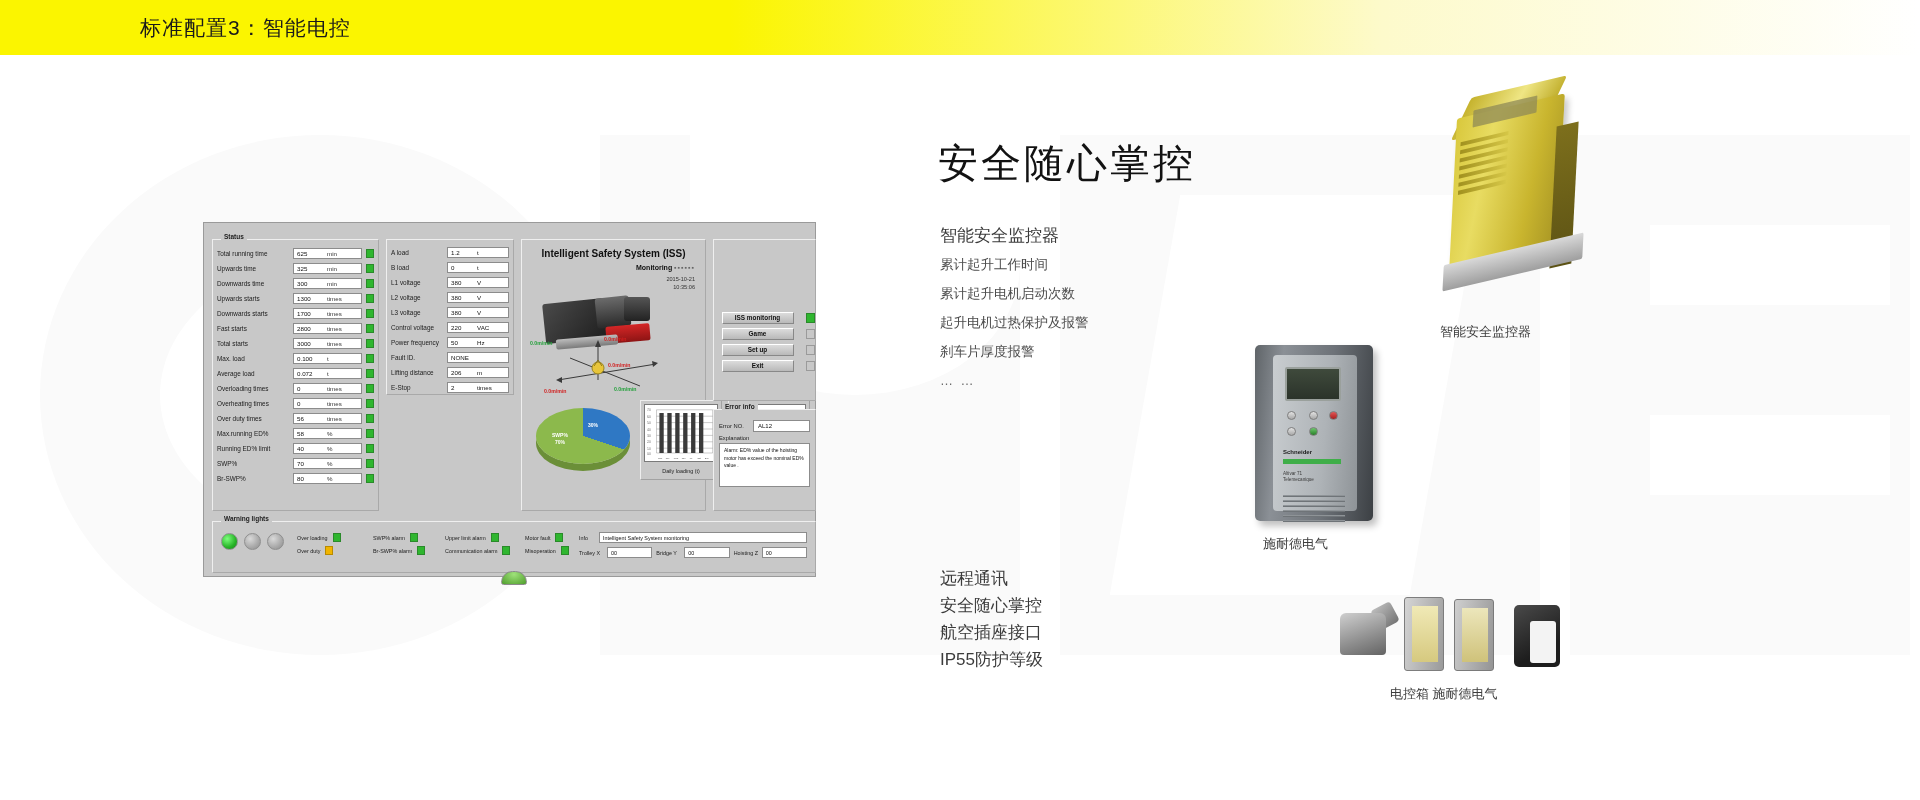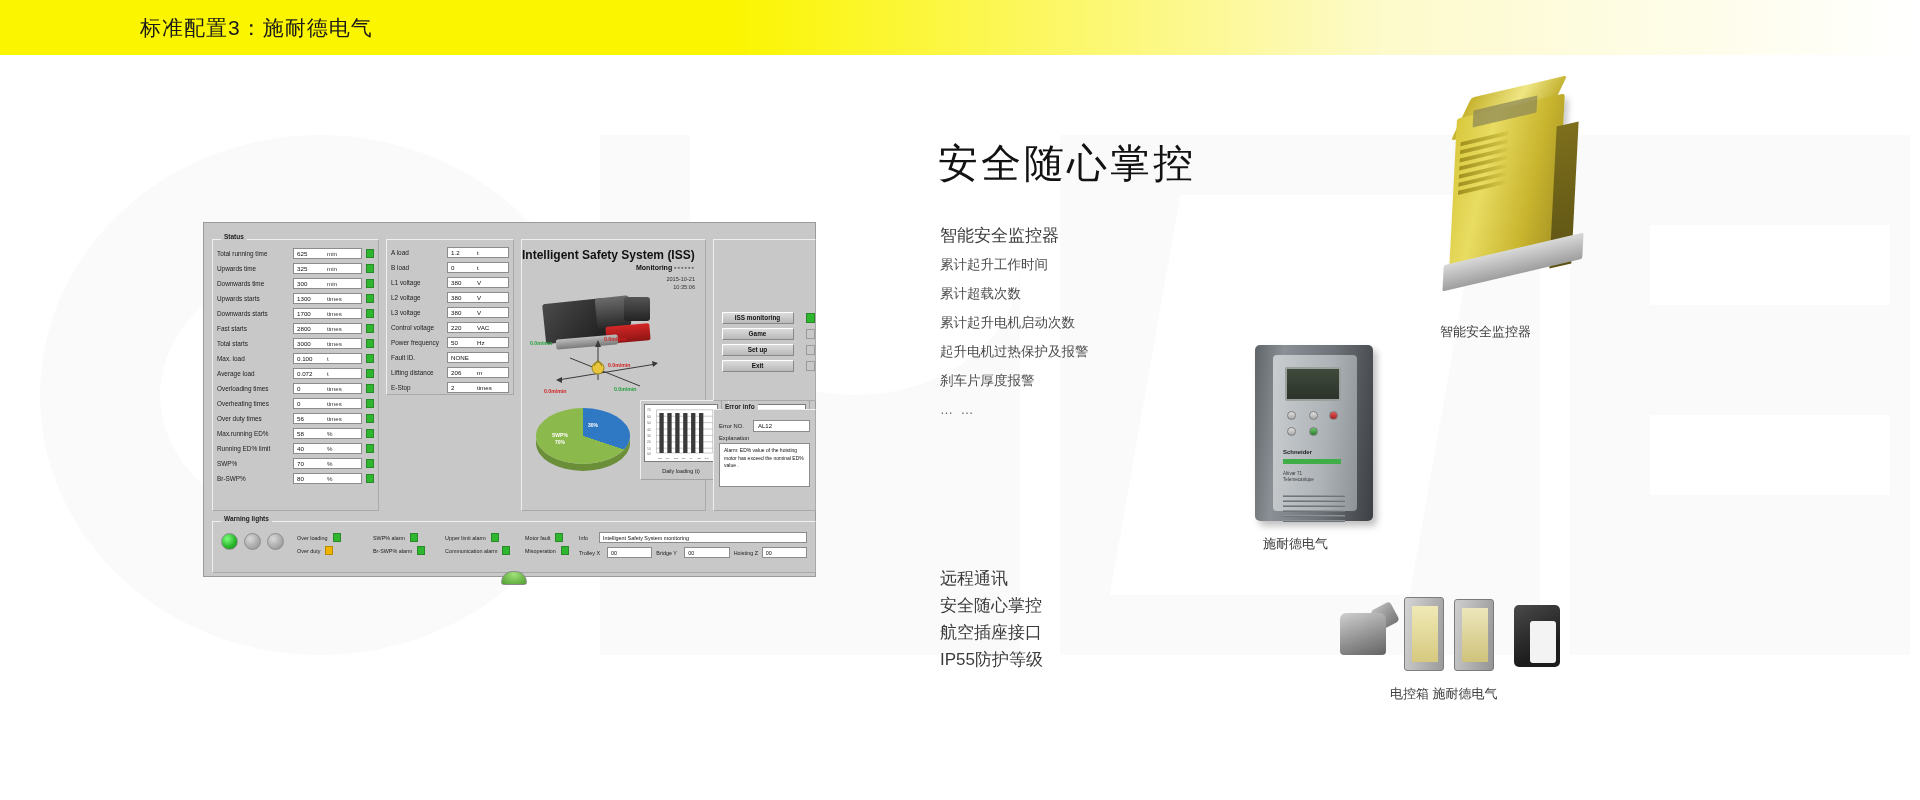--- a/index.html
+++ b/index.html
@@ -112,21 +112,21 @@
   .prow { display: flex; align-items: center; height: 15px; margin: 0 4px; font-size: 6.4px; }
   .prow .lbl { flex: 0 0 56px; white-space: nowrap; color: #1c1c1c; }
   .prow .valbox {
     flex: 1; height: 11px; background: #fff; border: 1px solid #8c8c8c;
     display: flex; align-items: center; font-size: 6.2px; padding-left: 3px; color: #111;
   }
   .prow .valbox .v { flex: 0 0 26px; }
 
   .iss-title {
     position: absolute; left: 0; top: 8px; width: 100%;
-    text-align: left; font-size: 12px; font-weight: bold; color: #111;
+    text-align: center; font-size: 10px; font-weight: bold; color: #111;
   }
   .mon-line {
     position: absolute; right: 10px; top: 24px;
     font-size: 7px; font-weight: bold; color: #111;
   }
   .mon-dots { color: #666; font-weight: normal; letter-spacing: 1px; }
   .mon-date { position: absolute; right: 10px; top: 36px; font-size: 5.6px; color: #333; }
   .mon-time { position: absolute; right: 10px; top: 44px; font-size: 5.6px; color: #333; }
 
   .hoist-img {
@@ -388,21 +388,21 @@
     position: absolute; left: 16px; top: 16px; width: 26px; height: 42px;
     background: #f3f3f3; border-radius: 3px;
   }
 </style>
 </head>
 <body>
 
 <div id="root">
 
   <div class="header-band">
-    <div class="header-title">标准配置3：施耐德电气</div>
+    <div class="header-title">标准配置3：智能电控</div>
   </div>
 
   <div class="ghost-wrap">
     <div class="ghost-c"></div>
     <div class="ghost-r"></div>
     <div class="ghost-n"></div>
     <div class="ghost-e"></div>
   </div>
 
   <div class="hmi">
@@ -853,21 +853,20 @@
 
    </div>
   </div>
 
   <div class="headline">安全随心掌控</div>
 
   <div class="feature-list">
     <div class="feat-strong">智能安全监控器</div>
     <div id="feature-items">
         <div class="feat">累计起升工作时间</div>
-        <div class="feat">累计超载次数</div>
         <div class="feat">累计起升电机启动次数</div>
         <div class="feat">起升电机过热保护及报警</div>
         <div class="feat">刹车片厚度报警</div>
       </div>
     <div class="feat-dots">… …</div>
   </div>
 
   <div class="bottom-list">
     <div id="bottom-items">
         <div class="bfeat">远程通讯</div>

